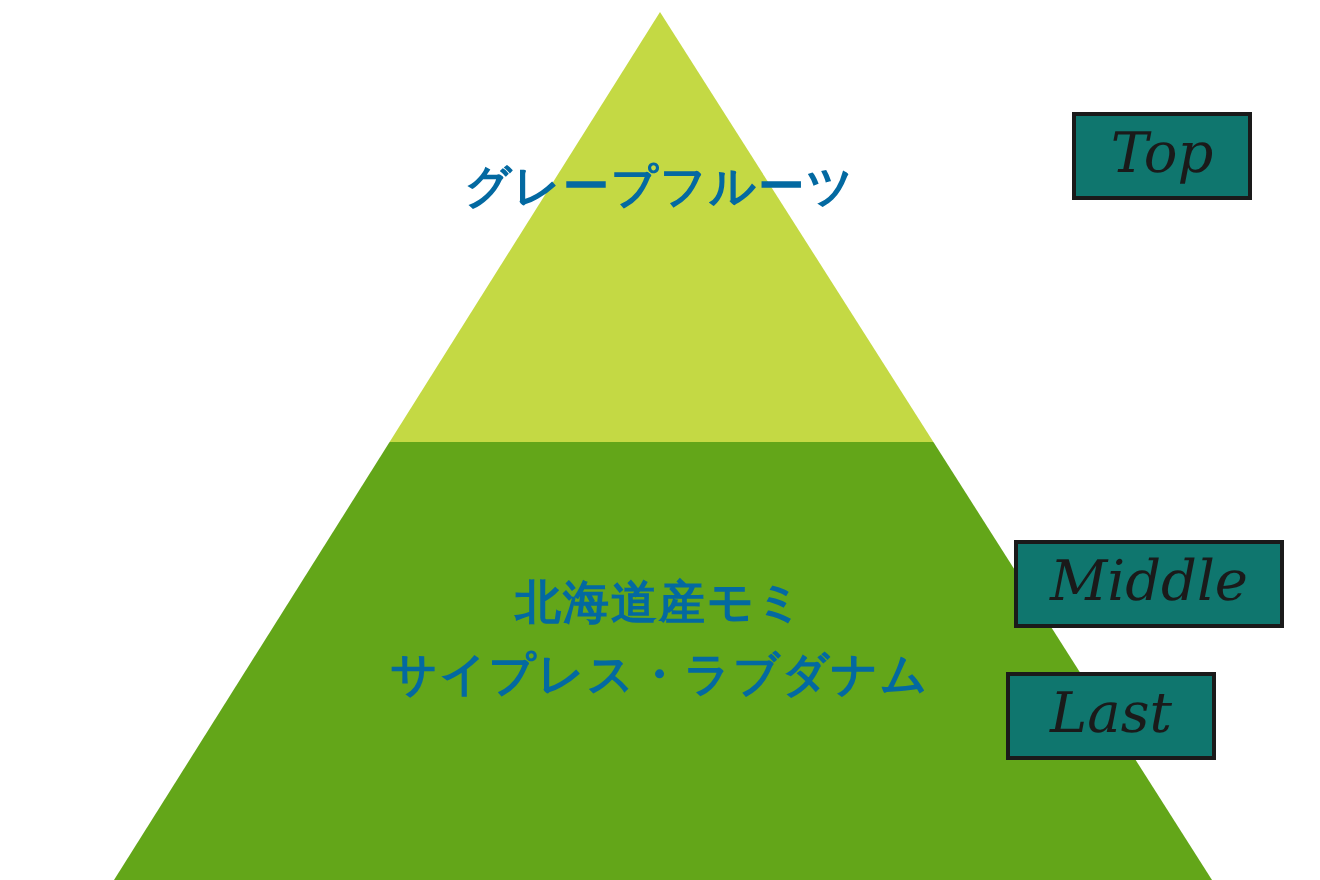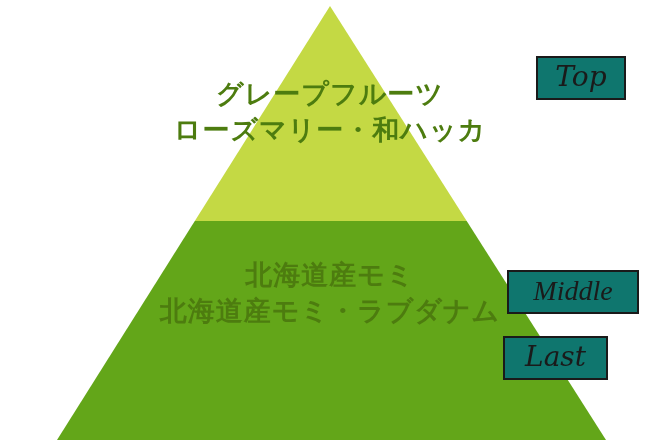--- a/index.html
+++ b/index.html
@@ -20,31 +20,31 @@
     left: 0;
     top: 0;
     width: 660px;
     height: 440px;
   }
   .notes {
     position: absolute;
     left: 110px;
     width: 440px;
     text-align: center;
-    color: #4d7c0f;
+    color: #0369a1;
     font-weight: bold;
-    font-size: 27px;
+    font-size: 23px;
     line-height: 36px;
     letter-spacing: 1px;
   }
   .notes-top {
     top: 76px;
   }
   .notes-base {
-    top: 257px;
+    top: 284px;
   }
   .tag {
     position: absolute;
     background: #0f766e;
     border: 2px solid #1a1a1a;
     color: #1a1a1a;
     font-family: "DejaVu Serif", "Liberation Serif", serif;
     font-style: italic;
     font-size: 28px;
     line-height: 36px;
@@ -54,46 +54,44 @@
   }
   .tag-top {
     left: 536px;
     top: 56px;
     min-width: 90px;
   }
   .tag-middle {
     left: 507px;
     top: 270px;
     min-width: 132px;
-    font-family: Liberation Serif, serif;
   }
   .tag-last {
     left: 503px;
     top: 336px;
     min-width: 105px;
   }
 </style>
 </head>
 <body>
 
 <div class="stage">
 
   <svg class="pyramid-svg" viewBox="0 0 660 440">
     <polygon points="330,6 194.8,221 466.7,221" fill="#c4d944"></polygon>
     <polygon points="194.8,221 466.7,221 606,440 57,440" fill="#63a619"></polygon>
   </svg>
 
   <div class="notes notes-top">
     <div>グレープフルーツ</div>
-    <div>ローズマリー・和ハッカ</div>
   </div>
 
   <div class="notes notes-base">
     <div>北海道産モミ</div>
-    <div>北海道産モミ・ラブダナム</div>
+    <div>サイプレス・ラブダナム</div>
   </div>
 
   <div class="tag tag-top">
     <span>Top</span>
   </div>
 
   <div class="tag tag-middle">
     <span>Middle</span>
   </div>
 

